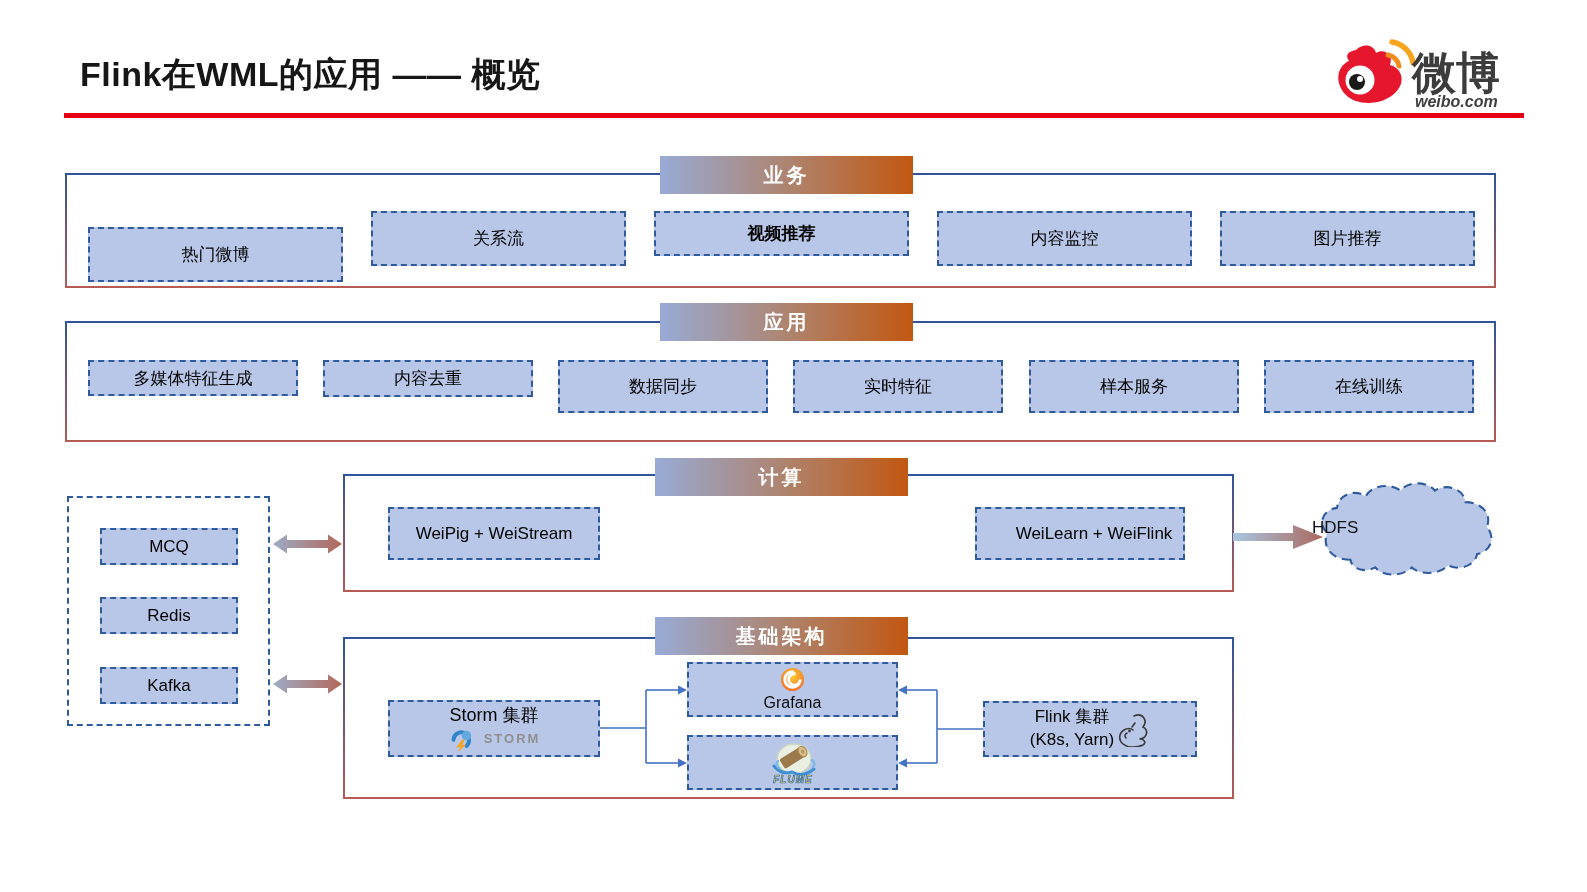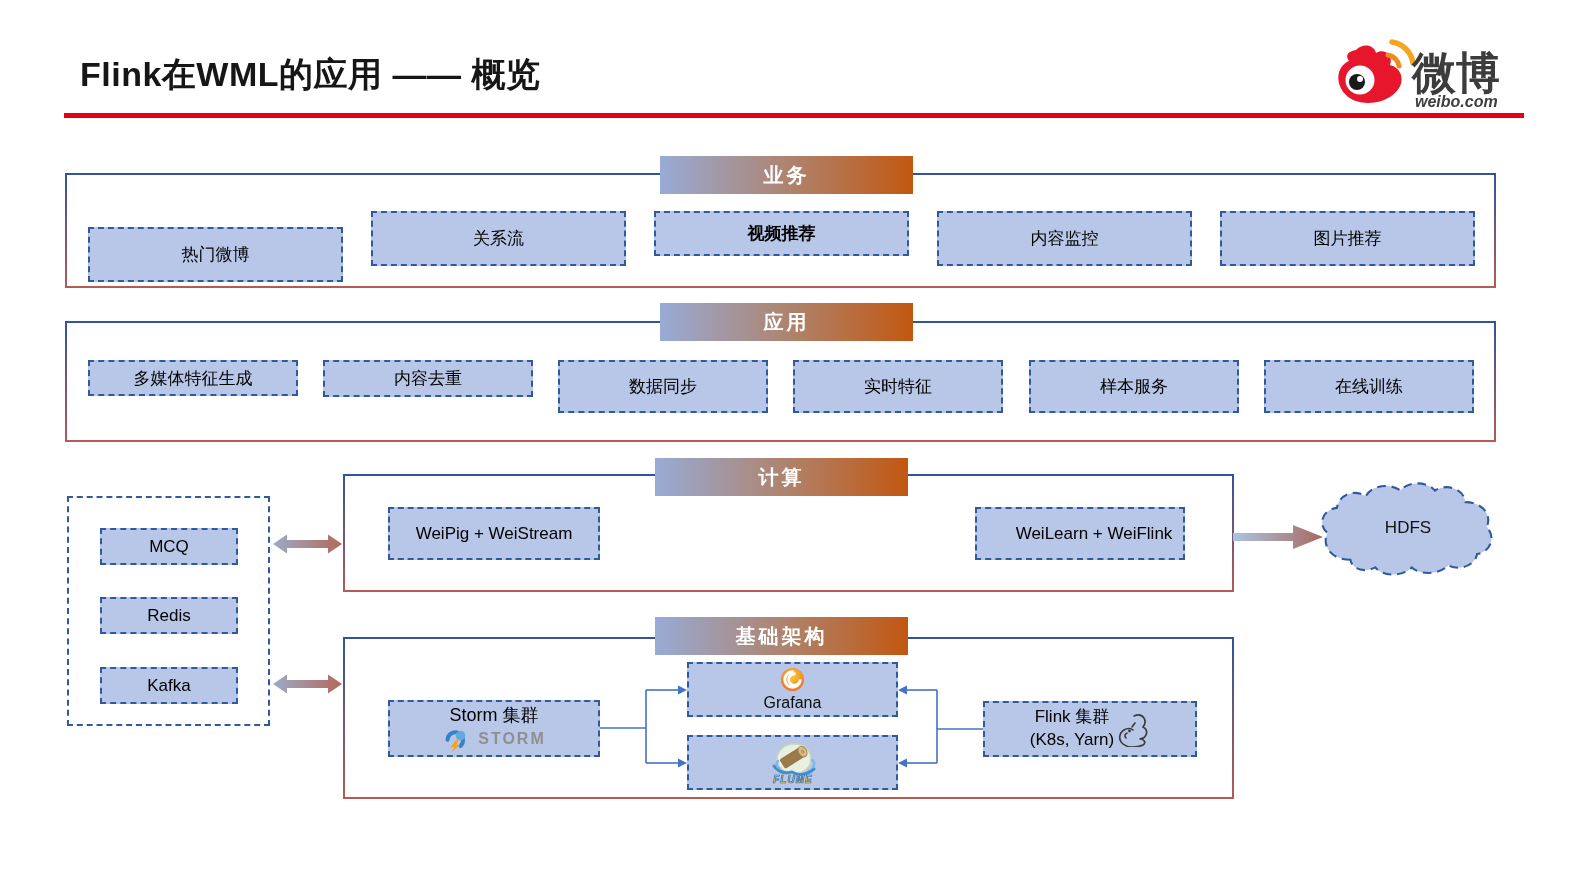--- a/index.html
+++ b/index.html
@@ -15,25 +15,25 @@
   .band-label{position:absolute;width:253px;height:38px;background:linear-gradient(90deg,#98abd6 0%,#b08066 55%,#c25711 100%);
     color:#fff;font-size:20px;font-weight:600;letter-spacing:3px;display:flex;align-items:center;justify-content:center;z-index:4;}
 
   
   .dbox{position:absolute;background:#b8c7e8;border:2px dashed #2f5b9d;display:flex;align-items:center;justify-content:center;
     font-size:17px;color:#000;text-align:center;z-index:2;box-sizing:border-box;}
 
   .storage{position:absolute;left:67px;top:496px;width:203px;height:230px;border:2px dashed #2f5b9d;box-sizing:border-box;}
 
   .conn{position:absolute;z-index:1;}
-  .hdfs-label{position:absolute;left:1312px;top:518px;width:192px;text-align:center;font-size:17px;color:#111;z-index:3;}
+  .hdfs-label{position:absolute;left:1312px;top:518px;width:192px;text-align:left;font-size:17px;color:#111;z-index:3;}
 
   .storm-title{font-size:18px;color:#000;}
   .storm-sub{display:flex;align-items:center;justify-content:center;gap:6px;margin-top:1px;}
-  .storm-word{font-size:16px;font-weight:700;color:#8f8f8f;letter-spacing:2px;}
+  .storm-word{font-size:13px;font-weight:700;color:#8f8f8f;letter-spacing:2px;}
   .graf-label{font-size:16px;color:#0d0d0d;margin-top:1px;}
   .stack{display:flex;flex-direction:column;align-items:center;justify-content:center;line-height:1.15;}
   .flink-lines{font-size:17px;line-height:1.35;text-align:center;}
 </style>
 </head>
 <body>
 
 <div class="title">Flink在WML的应用 —— 概览</div>
 <div class="title-rule"></div>
 

